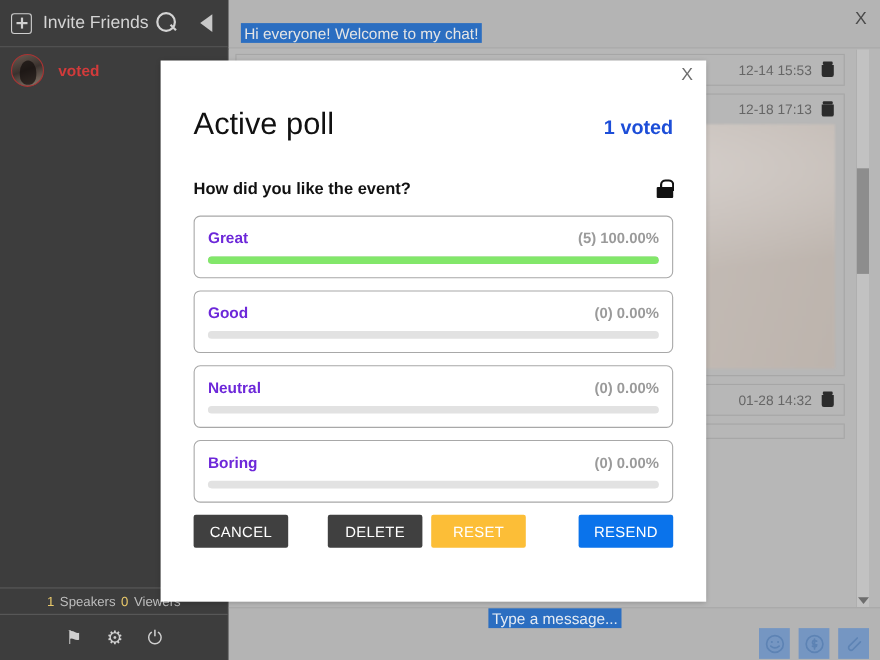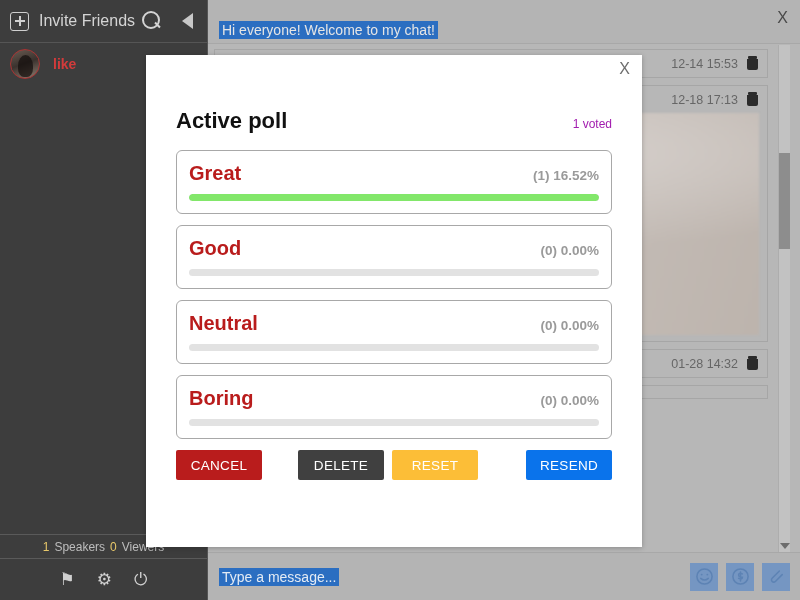--- a/index.html
+++ b/index.html
@@ -177,20 +177,21 @@
     border-left: 5px solid transparent;
     border-right: 5px solid transparent;
     border-top: 6px solid #6d6d6d;
   }
   .chat-input-bar {
     position: absolute; left: 0; right: 0; bottom: 0;
     height: 48px; background: #b4b4b4;
     border-top: 1px solid #a8a8a8;
     display: flex; align-items: center;
     padding: 0 10px 0 11px;
+    flex-direction: column;
   }
   .type-msg {
     background: #2b6ec1; color: #e4ebf4;
     font-size: 14px; padding: 1px 3px;
   }
   .input-icons { margin-left: auto; display: flex; gap: 8px; }
   .ii {
     width: 28px; height: 28px; background: #7596c2;
     color: #5d83b4; display: flex;
     align-items: center; justify-content: center;
@@ -206,22 +207,22 @@
     box-shadow: 0 1px 5px rgba(0,0,0,.25);
   }
   .modal-x {
     position: absolute; right: 12px; top: 5px;
     color: #6e6e6e; font-size: 16px;
   }
   .modal-inner { padding: 42px 30px 0 30px; }
   .modal-head {
     display: flex; align-items: baseline; justify-content: space-between;
   }
-  .modal-title { font-size: 22px; font-weight: bold; color: #111; margin-top: 11px; }
-  .modal-voted { font-size: 12px; font-weight: normal; color: #a21caf; }
+  .modal-title { font-size: 28px; font-weight: normal; color: #111; }
+  .modal-voted { font-size: 18px; font-weight: bold; color: #1d4ed8; }
   .q-row {
     display: flex; align-items: center; justify-content: space-between;
     margin-top: 34px;
   }
   .q-text { font-size: 15px; font-weight: bold; color: #111; }
   .lock {
     width: 15px; height: 17px; position: relative;
   }
   .lock::before {
     content:""; position:absolute; top:0; left:3px;
@@ -236,21 +237,21 @@
   .opt {
     border: 1px solid #a8a8a8;
     border-radius: 6px;
     padding: 11px 12px 12px 12px;
     margin-bottom: 11px;
   }
   .opt-top {
     display: flex; align-items: baseline; justify-content: space-between;
     margin-bottom: 9px;
   }
-  .opt-label { font-size: 20px; font-weight: bold; color: #b91c1c; }
+  .opt-label { font-size: 14px; font-weight: bold; color: #6d28d9; }
   .opt-pct { font-size: 13.5px; font-weight: bold; color: #9a9a9a; }
   .bar-track {
     height: 7px; background: #e2e2e2; border-radius: 4px;
     overflow: hidden;
   }
   .bar-fill { height: 100%; background: #82e76a; border-radius: 4px; }
   .btn-row { display: flex; gap: 8px; margin-top: 11px; }
   .btn {
     flex: 1 1 0; height: 30px;
     border: none; border-radius: 2px;
@@ -267,21 +268,21 @@
 
   <div class="sidebar">
     <div class="sb-header">
       <div class="plus-box"></div>
       <div class="sb-title">Invite Friends</div>
       <div class="search-ic"></div>
       <div class="collapse-ic"></div>
     </div>
     <div class="sb-user">
       <div class="avatar"></div>
-      <div class="sb-username">like</div>
+      <div class="sb-username">voted</div>
     </div>
     <div class="sb-status">
       <span class="st-num">1</span>
       <span class="st-lbl">Speakers</span>
       <span class="st-num">0</span>
       <span class="st-lbl">Viewers</span>
     </div>
     <div class="sb-bottom">
       <span class="bic">⚑</span>
       <span class="bic">⚙</span>
@@ -360,26 +361,30 @@
   </div>
 
   <div class="modal">
     <div class="modal-x">X</div>
     <div class="modal-inner">
       <div class="modal-head">
         <div class="modal-title">Active poll</div>
         <div class="modal-voted">1 voted</div>
       </div>
 
+      <div class="q-row">
+        <div class="q-text">How did you like the event?</div>
+        <div class="lock"></div>
+      </div>
 
       <div class="options">
         <div class="opt">
           <div class="opt-top">
             <span class="opt-label">Great</span>
-            <span class="opt-pct">(1) 16.52%</span>
+            <span class="opt-pct">(5) 100.00%</span>
           </div>
           <div class="bar-track">
             <div class="bar-fill" style="width: 100%;"></div>
           </div>
         </div>
 
         <div class="opt">
           <div class="opt-top">
             <span class="opt-label">Good</span>
             <span class="opt-pct">(0) 0.00%</span>
@@ -404,21 +409,21 @@
             <span class="opt-label">Boring</span>
             <span class="opt-pct">(0) 0.00%</span>
           </div>
           <div class="bar-track">
             <div class="bar-fill" style="width: 0%;"></div>
           </div>
         </div>
       </div>
 
       <div class="btn-row">
-        <button class="btn" style="background: #b91c1c;">CANCEL</button>
+        <button class="btn" style="background: #404040;">CANCEL</button>
         <button class="btn" style="background: #404040; margin-left: 28px;">DELETE</button>
         <button class="btn" style="background: rgb(252, 190, 55);">RESET</button>
         <button class="btn" style="background: rgb(10, 115, 235); margin-left: 40px;">RESEND</button>
       </div>
     </div>
   </div>
 
 </div>
 
 </body></html>

